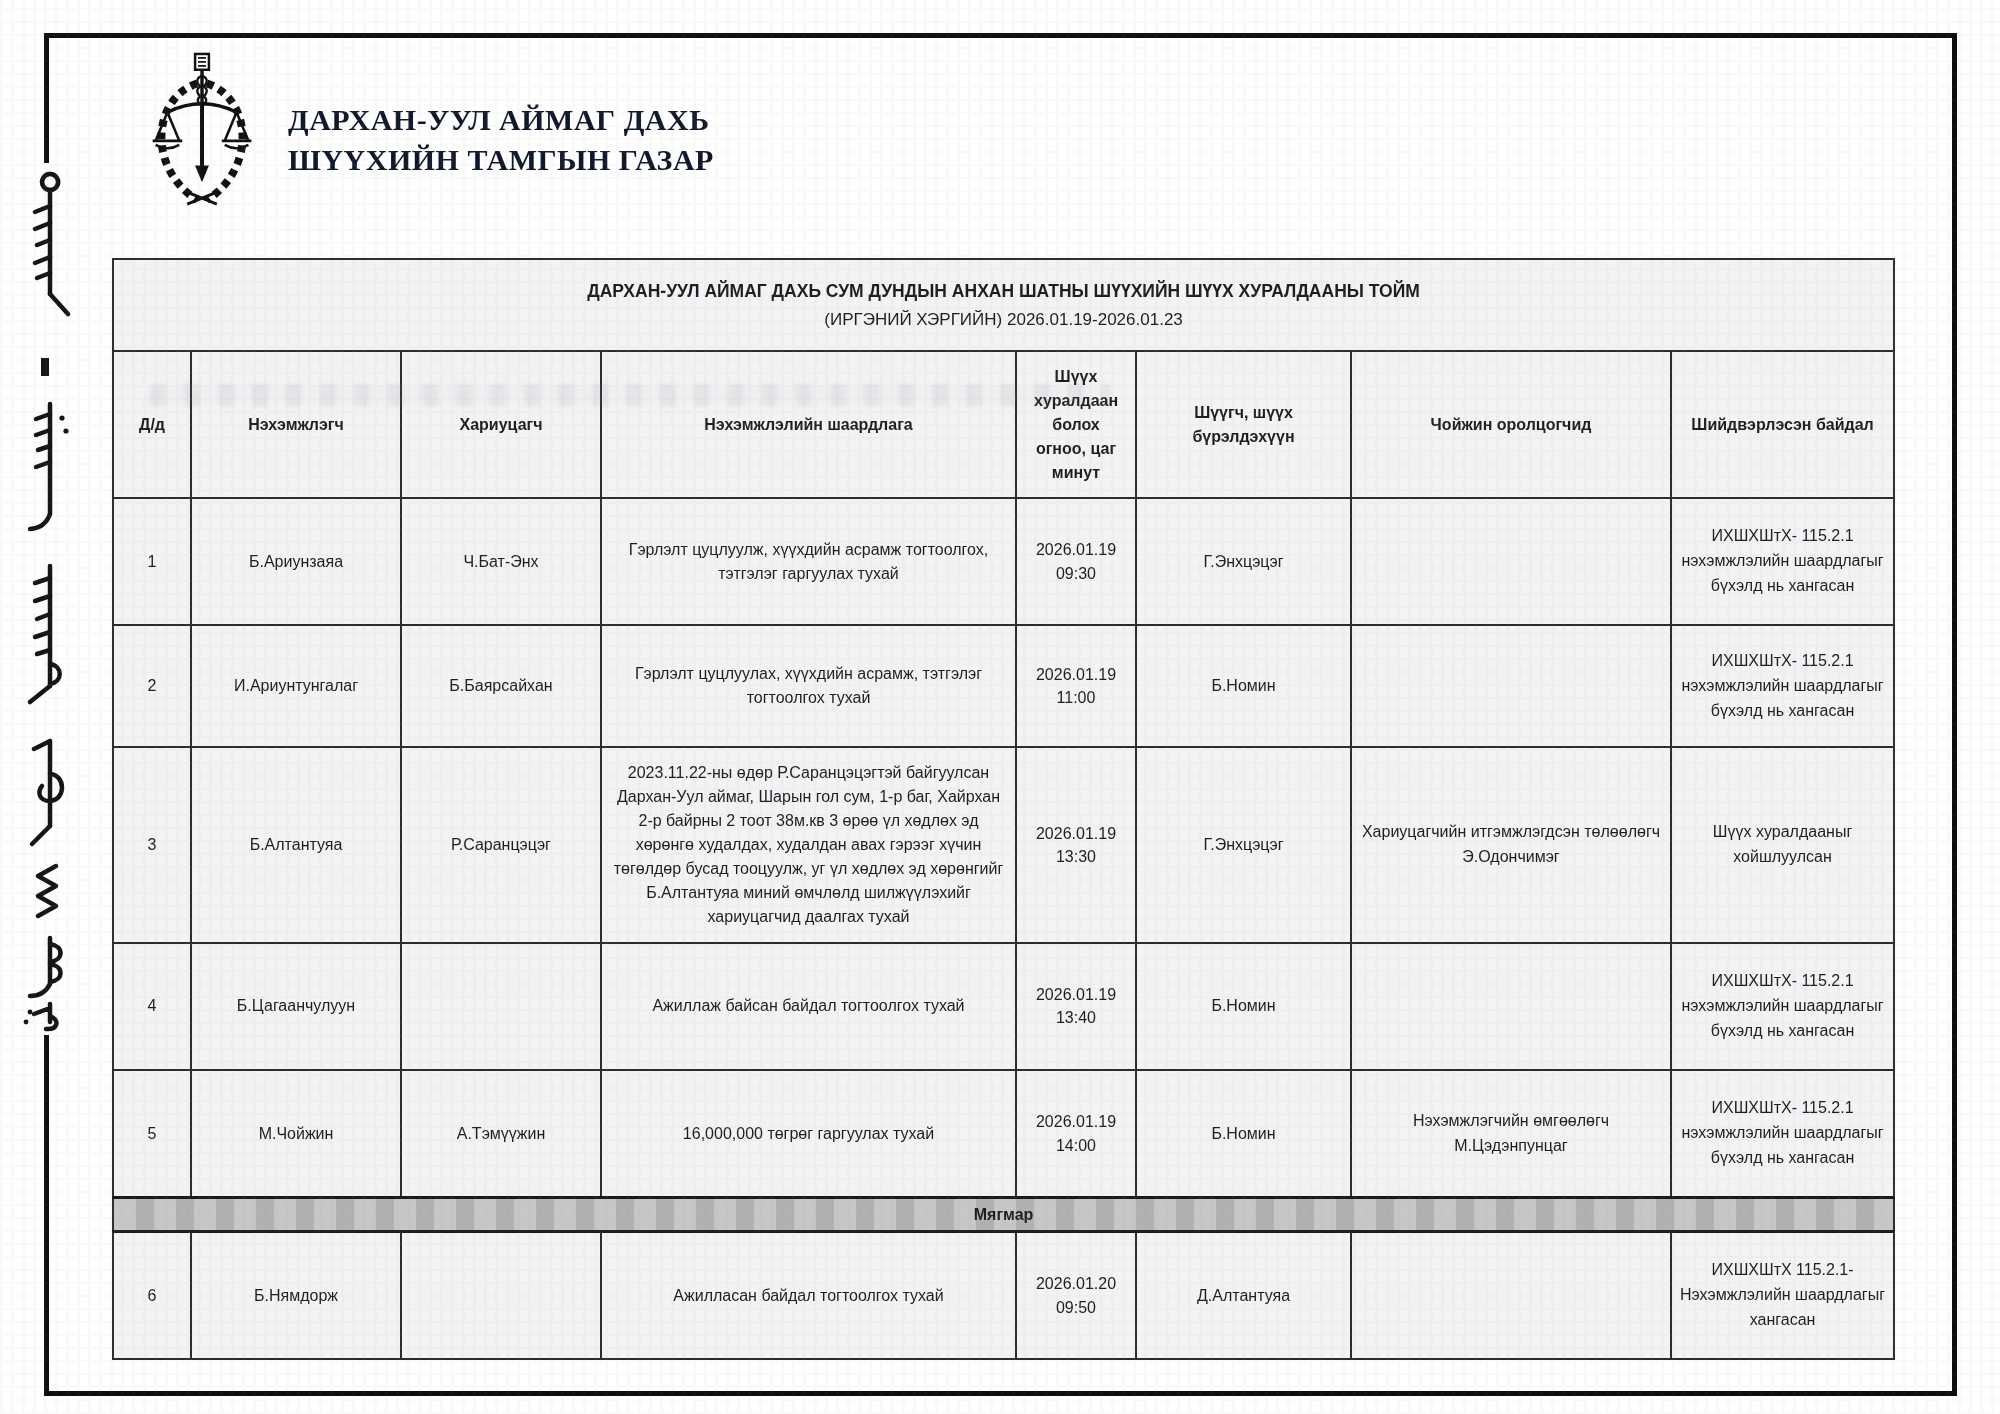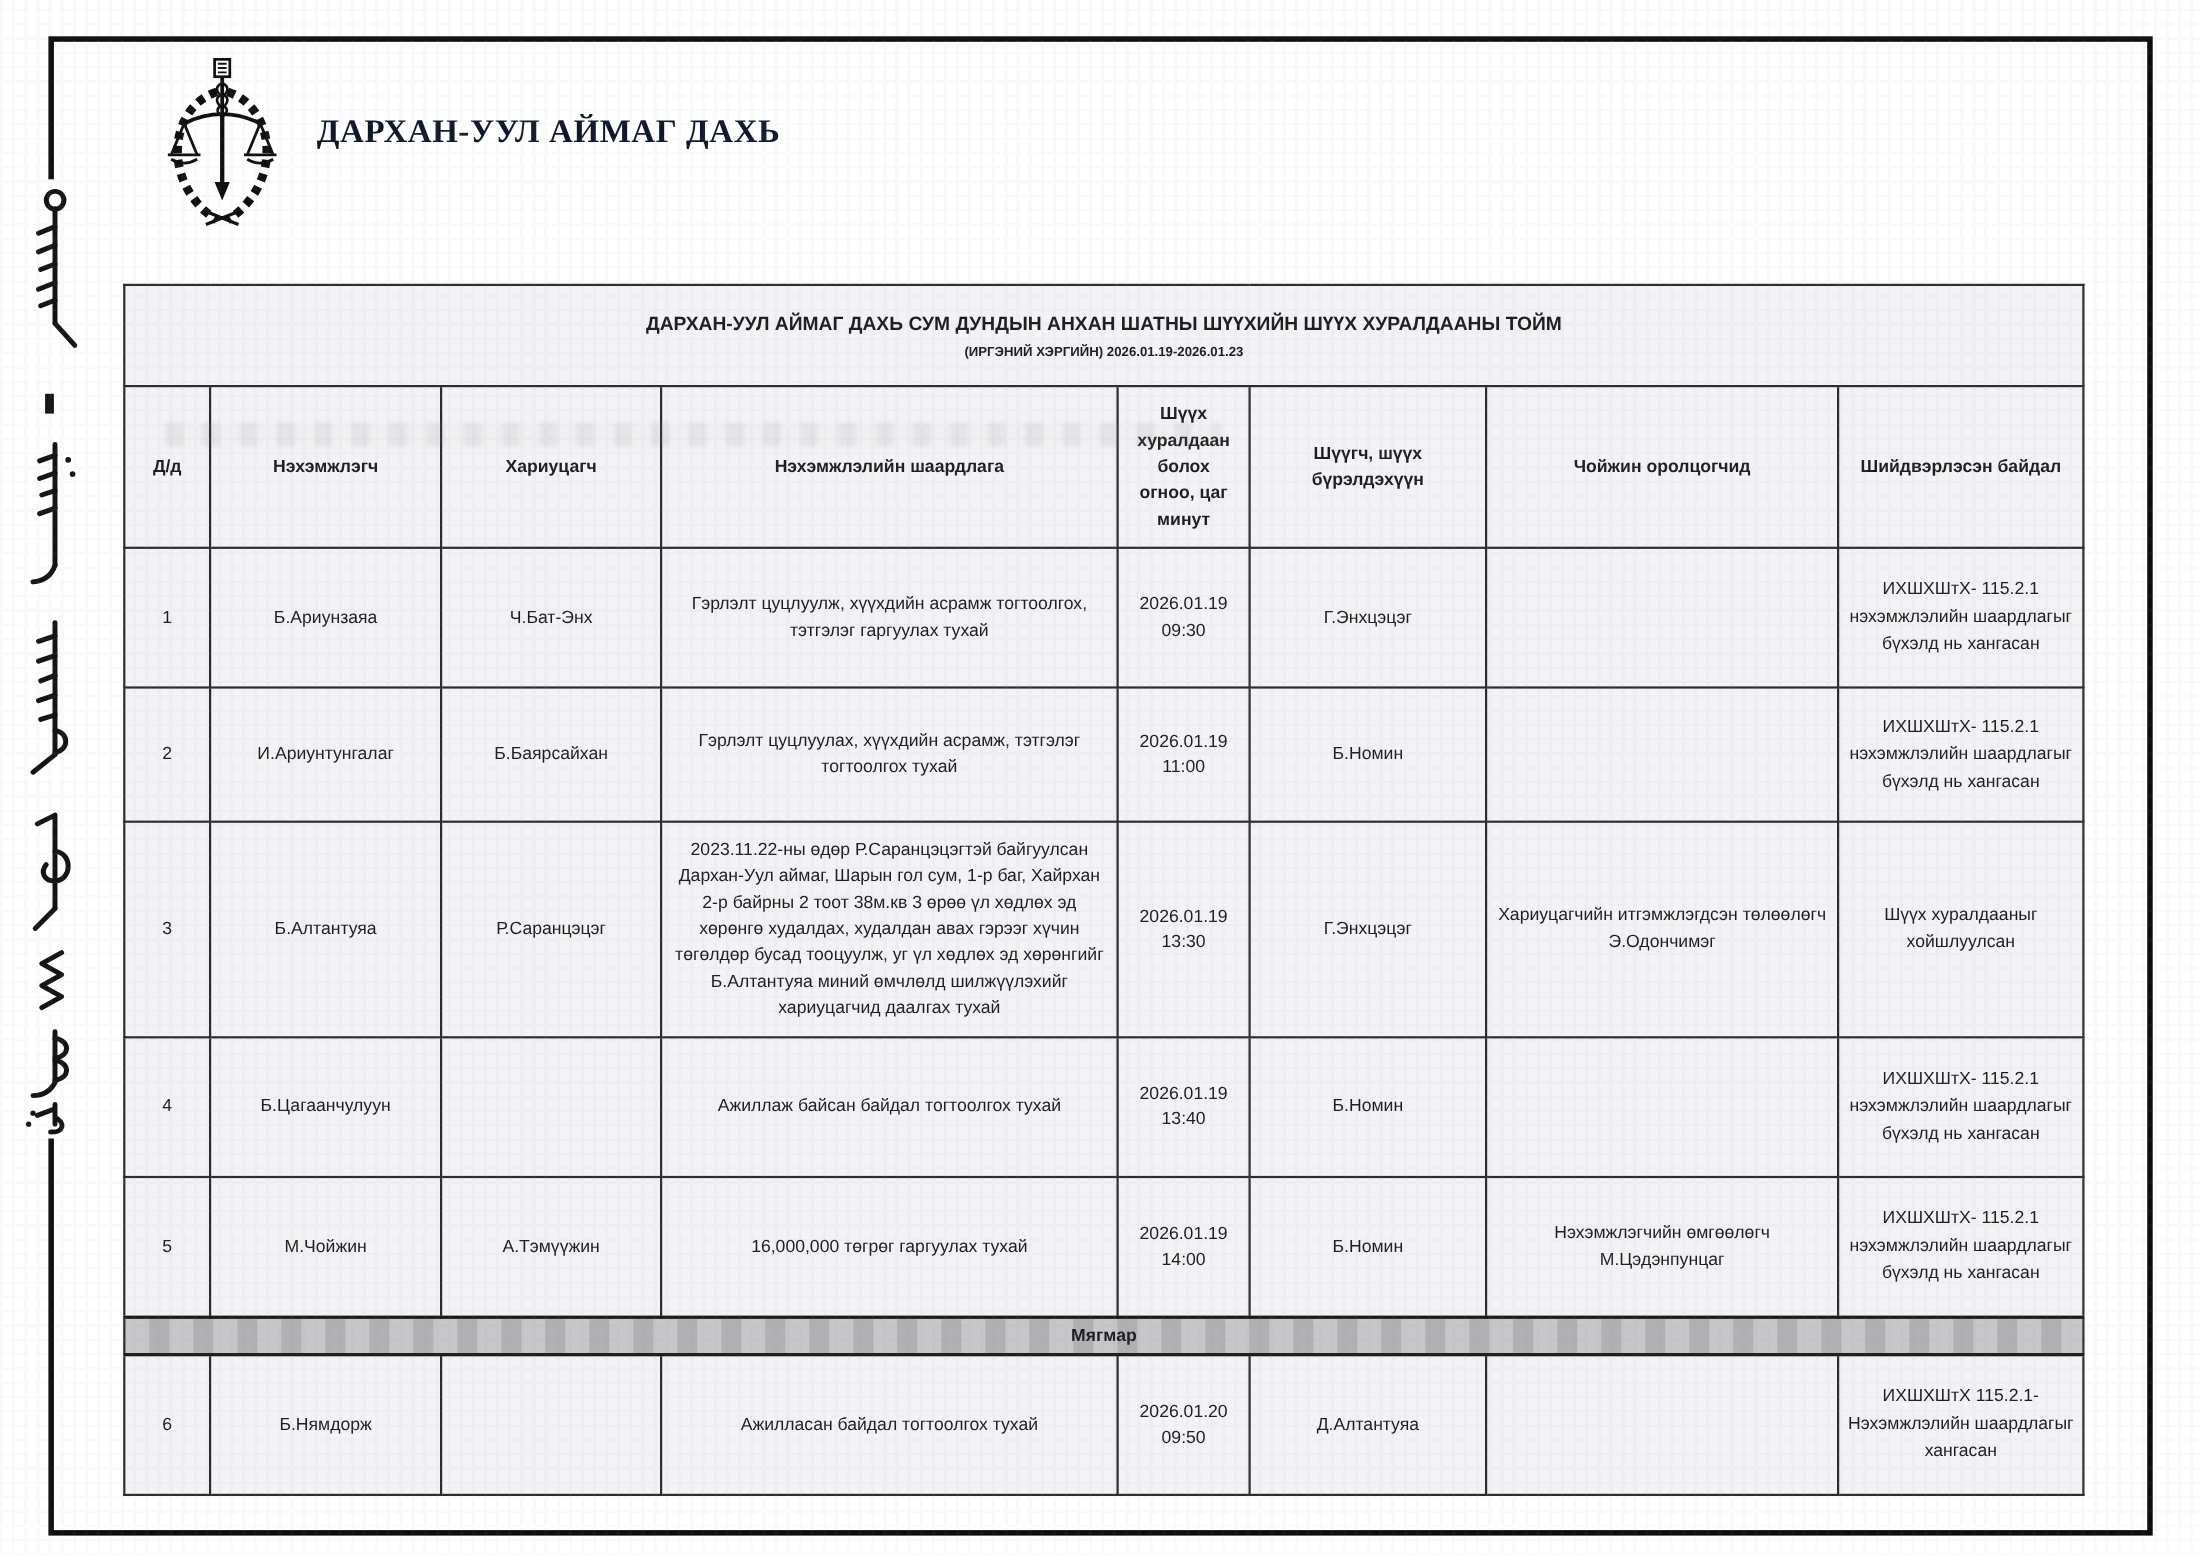--- a/index.html
+++ b/index.html
@@ -34,21 +34,21 @@
     position:absolute;left:112px;top:258px;width:1781px;height:1102px;
     border-collapse:collapse;table-layout:fixed;background:#f3f3f5;
     font-size:16px;color:#1d1d1f;padding-left:31px;
   }
   .doc-table td{
     border:2px solid #2c2c2e;text-align:center;vertical-align:middle;
     padding:2px 8px;box-sizing:border-box;overflow:hidden;
   }
   .row-title td{height:87px;border-bottom:2px solid #2c2c2e;}
   .t-line1{font-weight:bold;font-size:17.5px;margin-bottom:8px;}
-  .t-line2{font-weight:bold;font-size:12px;}
+  .t-line2{font-weight:normal;font-size:17px;}
   .row-head td{height:138px;font-weight:bold;font-size:16px;line-height:1.5;}
   .band td{
     height:30px;background:#bdbdbf;font-weight:bold;font-size:16px;
     border-top:3px solid #1a1a1a;border-bottom:3px solid #1a1a1a;
     background-image:repeating-linear-gradient(90deg,rgba(255,255,255,.15) 0 22px,rgba(90,90,95,.12) 22px 40px);
   }
   .band2 td{height:32px;}
   .r1 td{height:120px;} .r2 td{height:115px;} .r3 td{height:184px;}
   .r4 td{height:120px;} .r5 td{height:120px;} .r6 td{height:120px;}
   .claim{line-height:1.5;padding:4px 12px;}
@@ -113,20 +113,21 @@
       <path d="M30 63 L18 92 M30 63 L42 92 M15 92 H45" stroke-width="2.6"></path>
       <path d="M18 96 Q30 103 42 96" stroke-width="2.6"></path>
       <path d="M100 63 L88 92 M100 63 L112 92 M85 92 H115" stroke-width="2.6"></path>
       <path d="M88 96 Q100 103 112 96" stroke-width="2.6"></path>
       <path d="M65 134 L58 117 H72 Z" fill="#101010" stroke="none"></path>
     </g>
   </svg>
 
   <div class="orgname">
     <div>ДАРХАН-УУЛ АЙМАГ ДАХЬ</div>
+    <div>ШҮҮХИЙН ТАМГЫН ГАЗАР</div>
   </div>
 
   <table class="doc-table">
     <colgroup>
       <col style="width:78px">
         <col style="width:210px">
         <col style="width:200px">
         <col style="width:415px">
       <col style="width:120px">
         <col style="width:215px">

